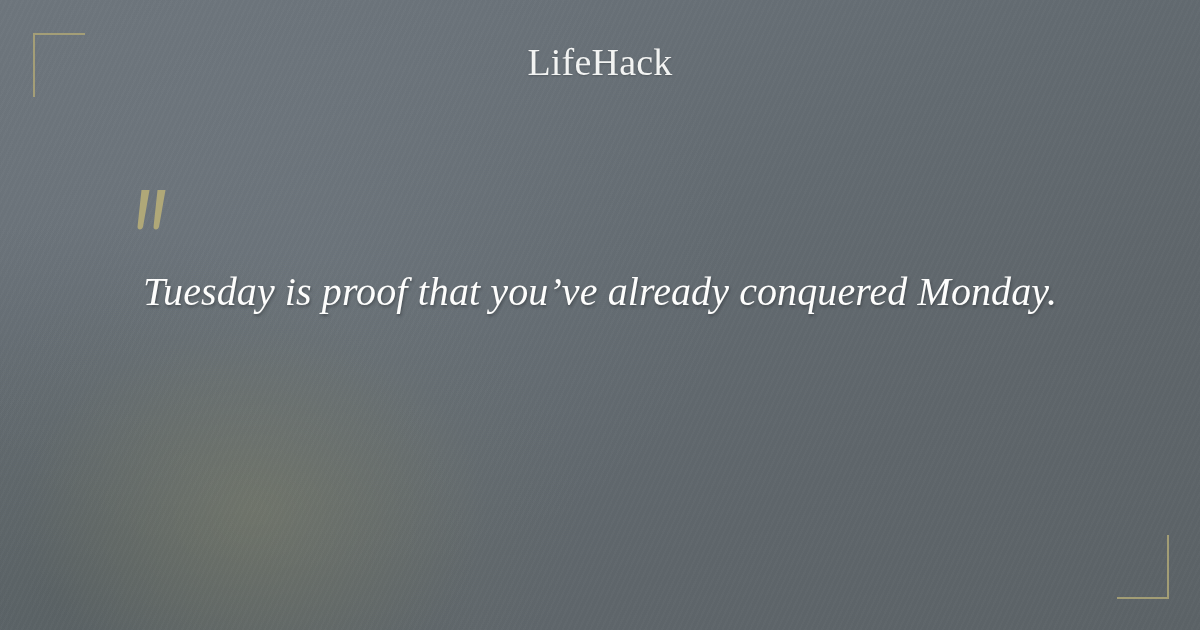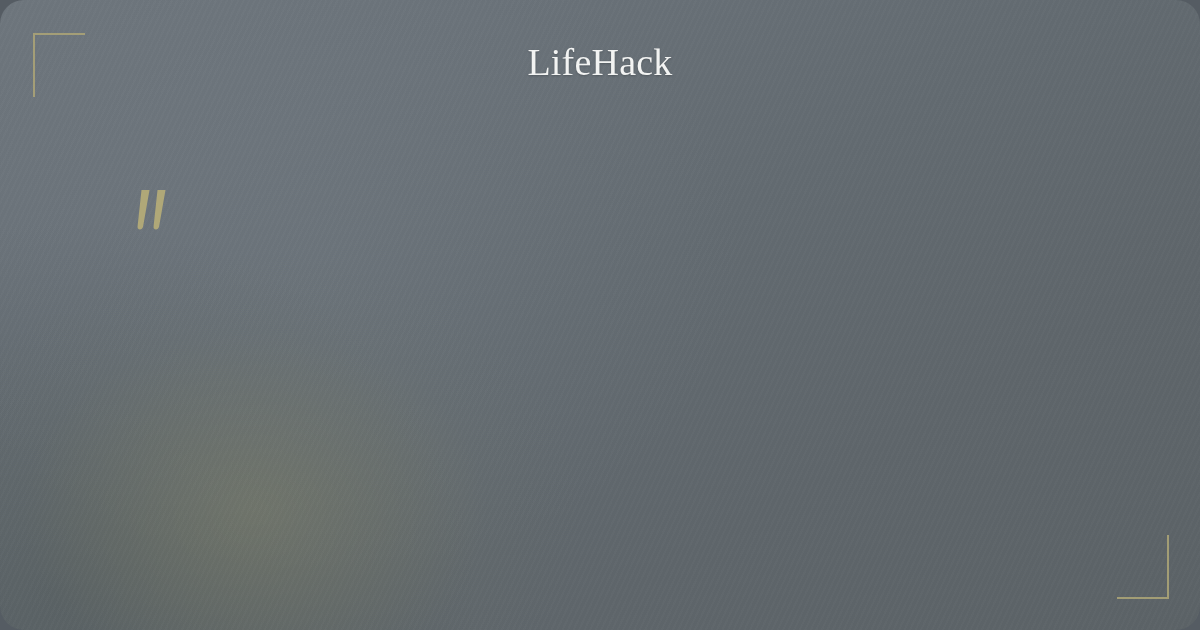--- a/index.html
+++ b/index.html
@@ -31,21 +31,20 @@
       radial-gradient(ellipse 420px 380px at 60px 600px,
           rgba(70,78,78,0.34) 0%,
           rgba(70,78,78,0.00) 100%),
       
       linear-gradient(150deg,
           #6e767d 0%,
           #6a7279 22%,
           #636b71 48%,
           #5f666b 72%,
           #5c6367 100%);
-    border-radius: 24px;
   }
 
   
   #texture {
     position: absolute;
     inset: 0;
     background-image:
       repeating-linear-gradient(115deg,
         rgba(255,255,255,0.012) 0px,
         rgba(255,255,255,0.012) 2px,
@@ -134,15 +133,16 @@
   <div id="logo">LifeHack</div>
 
   <div id="quote-mark">
     <svg width="60" height="62" viewBox="0 0 60 62" xmlns="http://www.w3.org/2000/svg" aria-hidden="true">
       <path d="M10.5 4 L18.5 4 L12.2 40 Q11.6 43.4 9.0 43.4 Q6.2 43.4 6.6 40 Z" fill="#b0a878"></path>
       <path d="M26.5 4 L34.5 4 L28.2 40 Q27.6 43.4 25.0 43.4 Q22.2 43.4 22.6 40 Z" fill="#b0a878"></path>
     </svg>
   </div>
 
   <div id="quote-block">
+    <div class="quote-line">Tuesday is proof that you’ve already conquered Monday.</div>
   </div>
 
 </div>
 
 </body></html>

